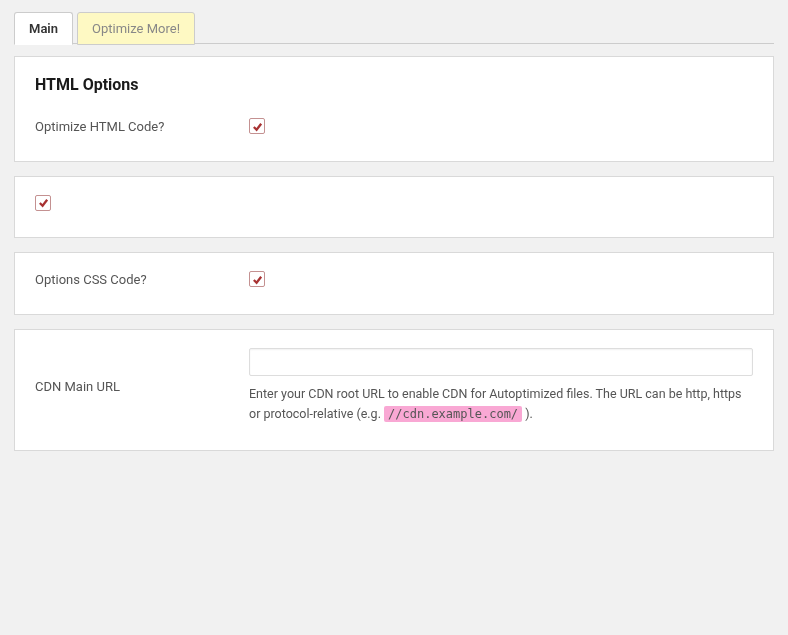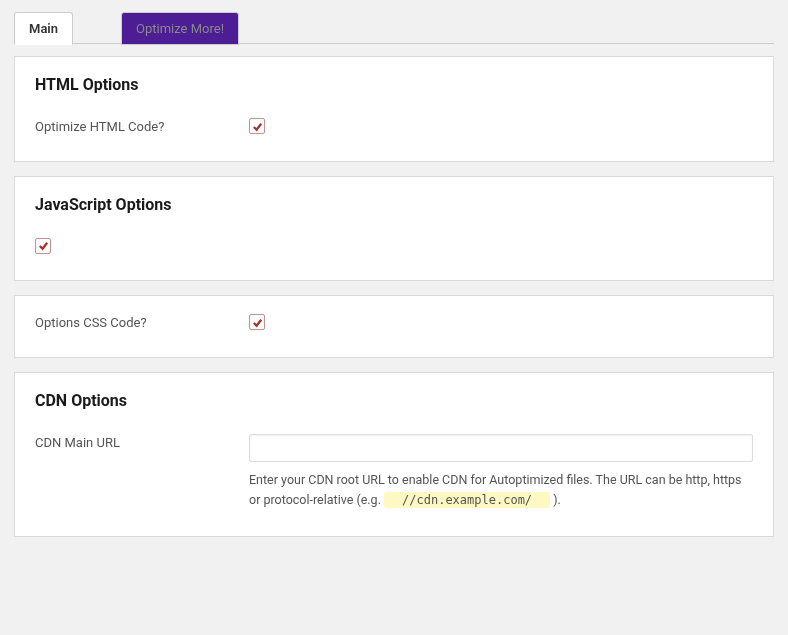--- a/index.html
+++ b/index.html
@@ -13,26 +13,25 @@
       padding: 12px 14px;
       font-size: 13px;
       color: #333;
       width: 788px;
     }
     .tabs {
       display: flex;
       margin-bottom: 0;
       position: relative;
       z-index: 2;
-      gap: 44px;
     }
     .tab {
       padding: 8px 14px;
       border: 1px solid #ccc;
-      background: #4c1d95;
+      background: #fef9c3;
       color: #555;
       font-size: 13px;
       cursor: pointer;
       margin-bottom: -1px;
       border-radius: 3px 3px 0 0;
     }
     .tab.active {
       background: #fff;
       color: #333;
       font-weight: 600;
@@ -57,21 +56,21 @@
       margin-bottom: 14px;
     }
     .panel h2 {
       font-size: 16px;
       font-weight: 700;
       color: #1a1a1a;
       margin-bottom: 24px;
     }
     .field-row {
       display: flex;
-      align-items: flex-start;
+      align-items: center;
     }
     .field-label {
       width: 214px;
       flex-shrink: 0;
       font-size: 13px;
       color: #555;
       padding-top: 1px;
     }
     .field-control {
       flex: 1;
@@ -104,22 +103,22 @@
       box-shadow: inset 0 1px 2px rgba(0,0,0,0.06);
       border-radius: 2px;
     }
     .help-text {
       font-size: 12.5px;
       color: #555;
       line-height: 1.6;
       margin-top: 8px;
     }
     .help-text code {
-      background: #fef9c3;
-      padding: 1px 18px;
+      background: #f9a8d4;
+      padding: 1px 4px;
       font-family: Menlo, Consolas, monospace;
       font-size: 12px;
       border-radius: 2px;
     }
   </style>
 </head>
 <body>
 
 <div class="tabs">
   <div class="tab active">Main</div>
@@ -135,21 +134,20 @@
       <span class="checkbox">
         <svg viewBox="0 0 12 12">
             <polyline points="2,6.5 5,9.5 10,3"></polyline>
           </svg>
       </span>
     </div>
   </div>
 </div>
 
 <div class="panel">
-  <h2>JavaScript Options</h2>
   <div class="field-row">
     <div class="field-control">
       <span class="checkbox">
         <svg viewBox="0 0 12 12">
             <polyline points="2,6.5 5,9.5 10,3"></polyline>
           </svg>
       </span>
     </div>
   </div>
 </div>
@@ -161,21 +159,20 @@
       <span class="checkbox">
         <svg viewBox="0 0 12 12">
             <polyline points="2,6.5 5,9.5 10,3"></polyline>
           </svg>
       </span>
     </div>
   </div>
 </div>
 
 <div class="panel">
-  <h2>CDN Options</h2>
   <div class="field-row">
     <div class="field-label">CDN Main URL</div>
     <div class="field-control">
       <input type="text" class="text-input" value="" style="">
       <div class="help-text">
         <span>Enter your CDN root URL to enable CDN for Autoptimized files. The URL can be http, https or protocol-relative (e.g. </span><code>//cdn.example.com/</code><span> ).</span>
       </div>
     </div>
   </div>
 </div>

